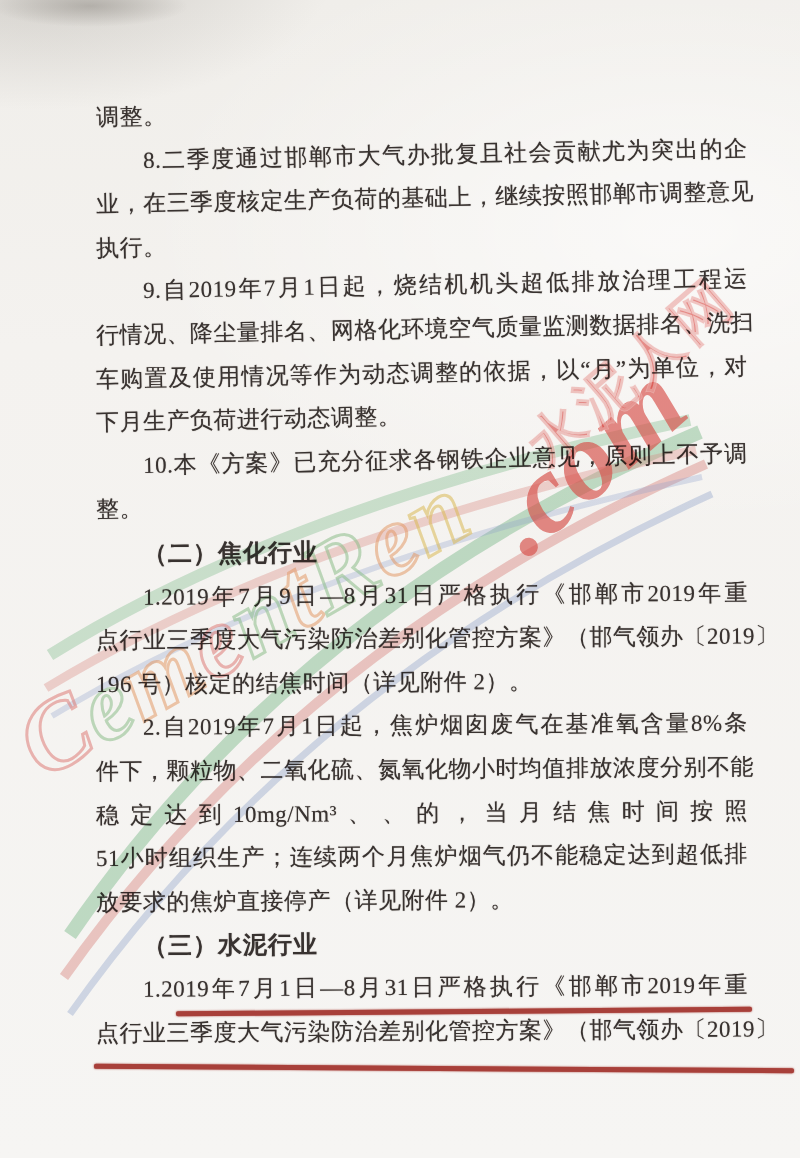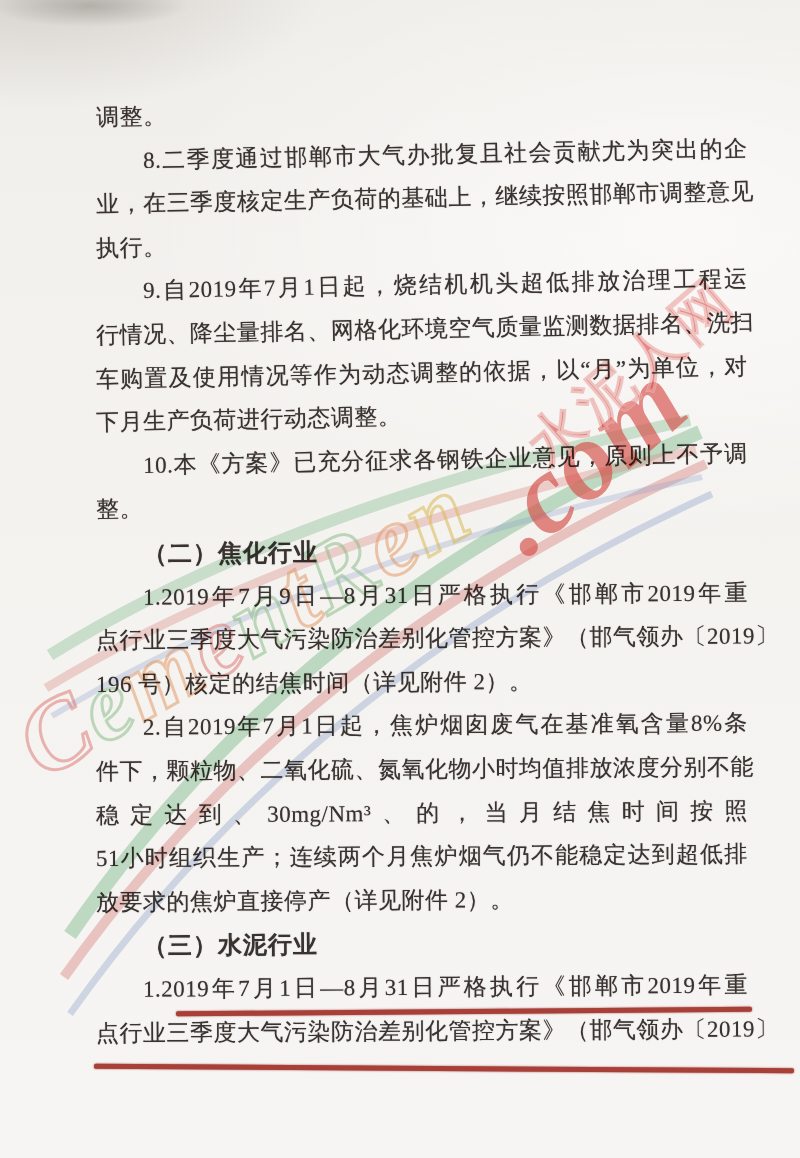--- a/index.html
+++ b/index.html
@@ -347,22 +347,22 @@
         <span>分</span>
         <span>别</span>
         <span>不</span>
         <span>能</span>
       </div>
       <div class="line tilt-b jf" style="top: 793.6px;">
         <span>稳</span>
         <span>定</span>
         <span>达</span>
         <span>到</span>
-        <span>、</span>
-        <span>30mg/Nm³</span>
+        <span>10mg/Nm³</span>
+        <span>、</span>
         <span>、</span>
         <span>的</span>
         <span>，</span>
         <span>当</span>
         <span>月</span>
         <span>结</span>
         <span>焦</span>
         <span>时</span>
         <span>间</span>
         <span>按</span>

